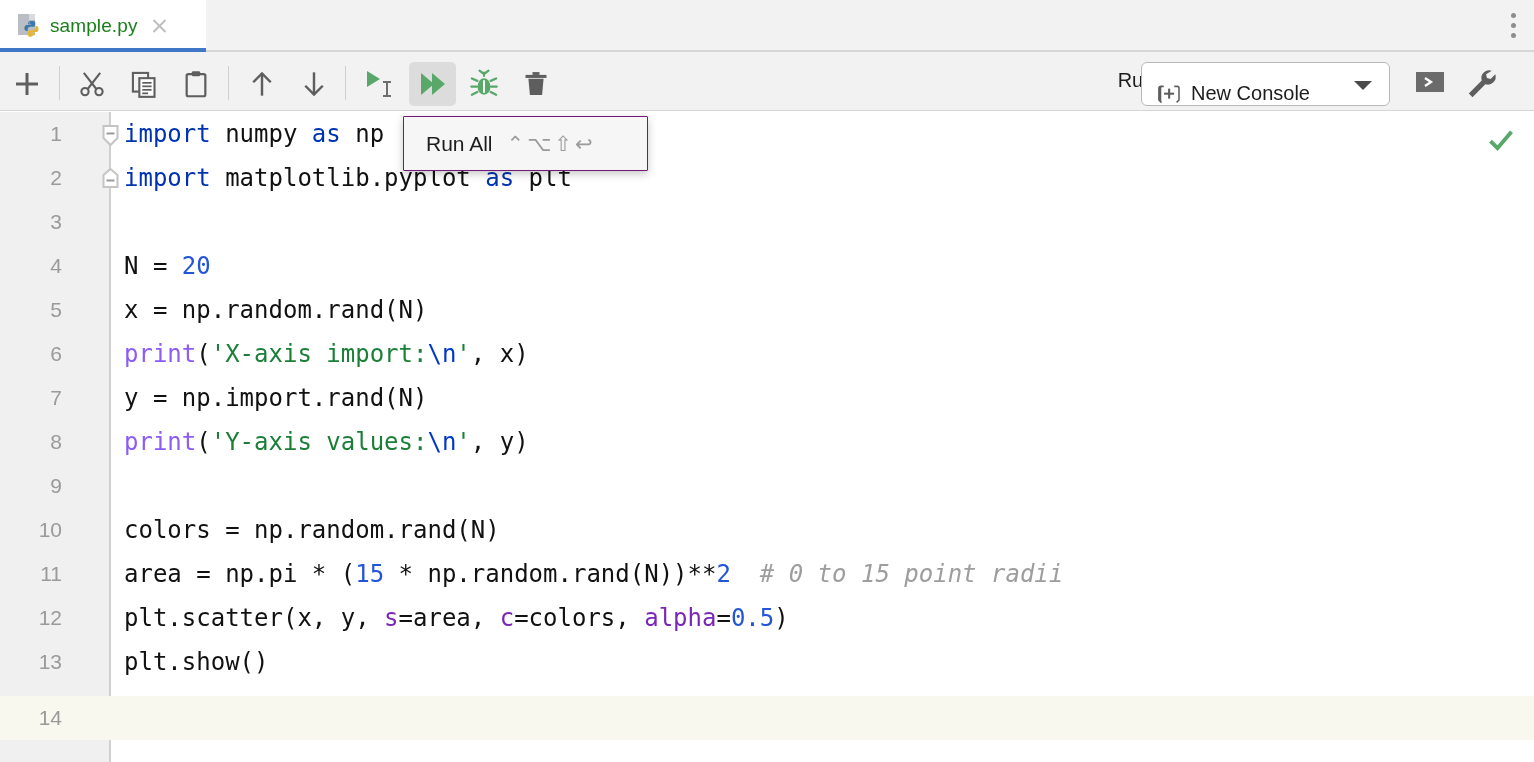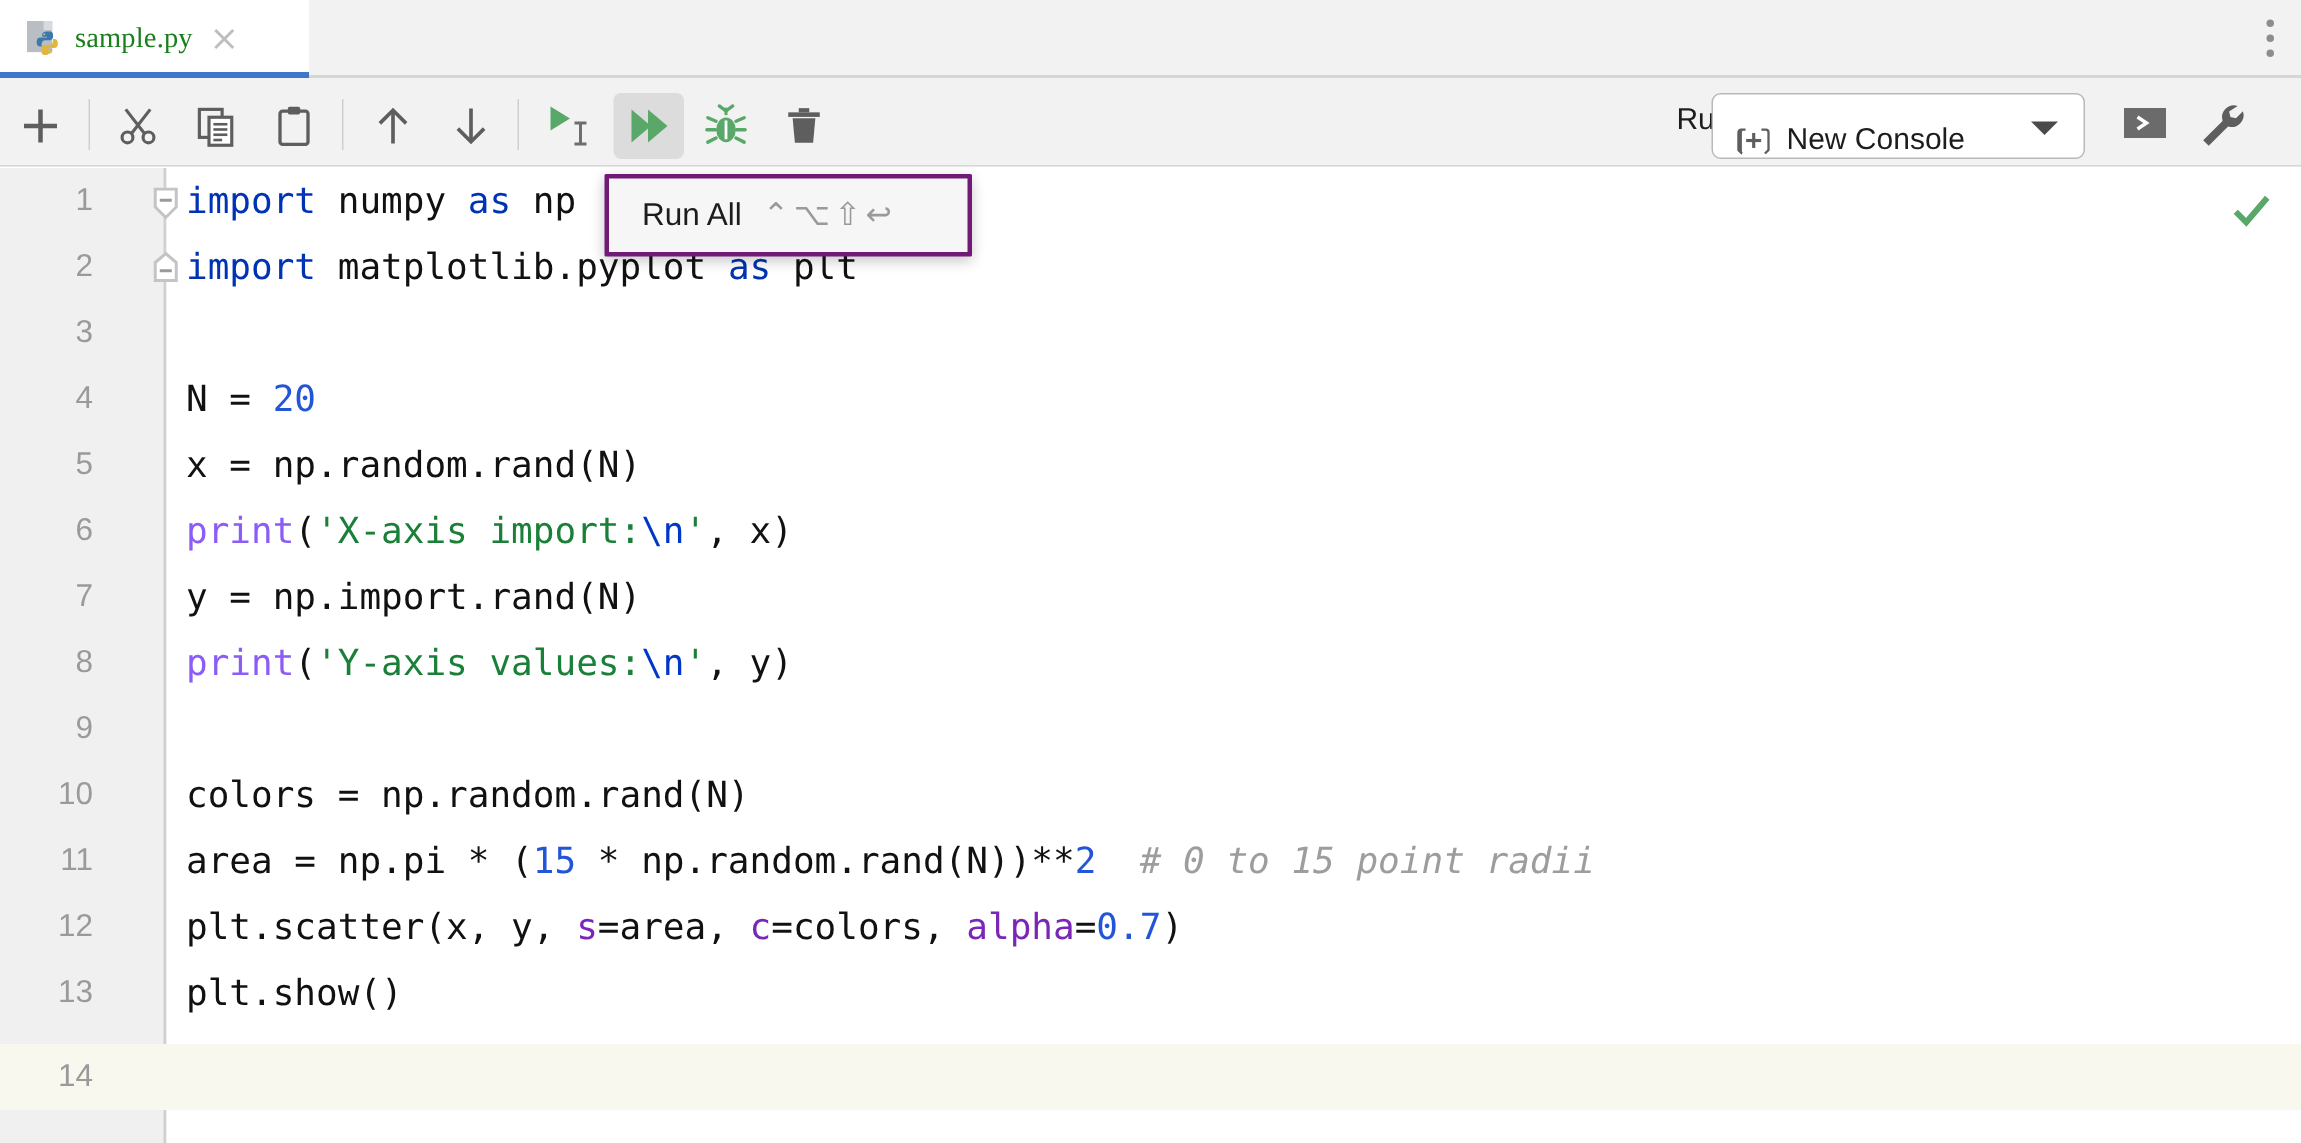--- a/index.html
+++ b/index.html
@@ -39,21 +39,21 @@
     clip-path:polygon(0 0,70% 0,100% 26%,100% 100%,0 100%);
   }
   .py-icon .page2{
     position:absolute;left:11px;top:0px;width:6px;height:6px;background:#d7dade;
   }
   .py-icon .snake{
     position:absolute;left:5px;top:6px;width:17px;height:17px;
   }
   .tab-title{
     margin-left:10px;font-size:19px;color:#1a7f1a;letter-spacing:0.1px;
-    font-family:Liberation Serif, serif;
+    font-family:Liberation Sans, sans-serif;
   }
   .tab-close{
     margin-left:12px;width:20px;height:20px;position:relative;cursor:pointer;opacity:.55;
   }
   .tab-close:before,.tab-close:after{
     content:"";position:absolute;left:1px;top:9px;width:17px;height:2px;background:#8a8a8a;
   }
   .tab-close:before{transform:rotate(45deg);}
   .tab-close:after{transform:rotate(-45deg);}
 
@@ -142,21 +142,21 @@
     position:absolute;left:101px;width:19px;height:22px;cursor:pointer;
   }
 
   .inspect-check{
     position:absolute;right:19px;top:14px;width:28px;height:28px;
   }
 
   
   .tooltip{
     position:absolute;left:403px;top:116px;width:245px;height:55px;
-    background:#f6f6f6;border:3px solid #701a75;
+    background:#f6f6f6;border:1px solid #701a75;
     box-shadow:0 3px 9px rgba(0,0,0,.22);
     display:flex;align-items:center;box-sizing:border-box;
     z-index:40;border-radius:1px;
   }
   .tooltip .tt-label{margin-left:22px;font-size:21px;color:#1d1d1d;}
   .tooltip .tt-keys{margin-left:14px;font-size:21px;color:#9a9a9a;letter-spacing:3px;}
 </style>
 </head>
 <body>
 
@@ -368,21 +368,21 @@
         <div class="row" style="top: 396px;">
           <span class="ln">10</span>
           <span class="code">colors = np.random.rand(N)</span>
         </div>
         <div class="row" style="top: 440px;">
           <span class="ln">11</span>
           <span class="code">area = np.pi * (<span class="num">15</span> * np.random.rand(N))**<span class="num">2</span>  <span class="cmt"># 0 to 15 point radii</span></span>
         </div>
         <div class="row" style="top: 484px;">
           <span class="ln">12</span>
-          <span class="code">plt.scatter(x, y, <span class="kwarg">s</span>=area, <span class="kwarg">c</span>=colors, <span class="kwarg">alpha</span>=<span class="num">0.7</span>)</span>
+          <span class="code">plt.scatter(x, y, <span class="kwarg">s</span>=area, <span class="kwarg">c</span>=colors, <span class="kwarg">alpha</span>=<span class="num">0.5</span>)</span>
         </div>
         <div class="row" style="top: 528px; padding-left: 18px;">
           <span class="ln">13</span>
           <span class="code">plt.show()</span>
         </div>
         <div class="row caret" style="top: 572px; margin-top: 12px;">
           <span class="ln">14</span>
           <span class="code"></span>
         </div>
       </div>

